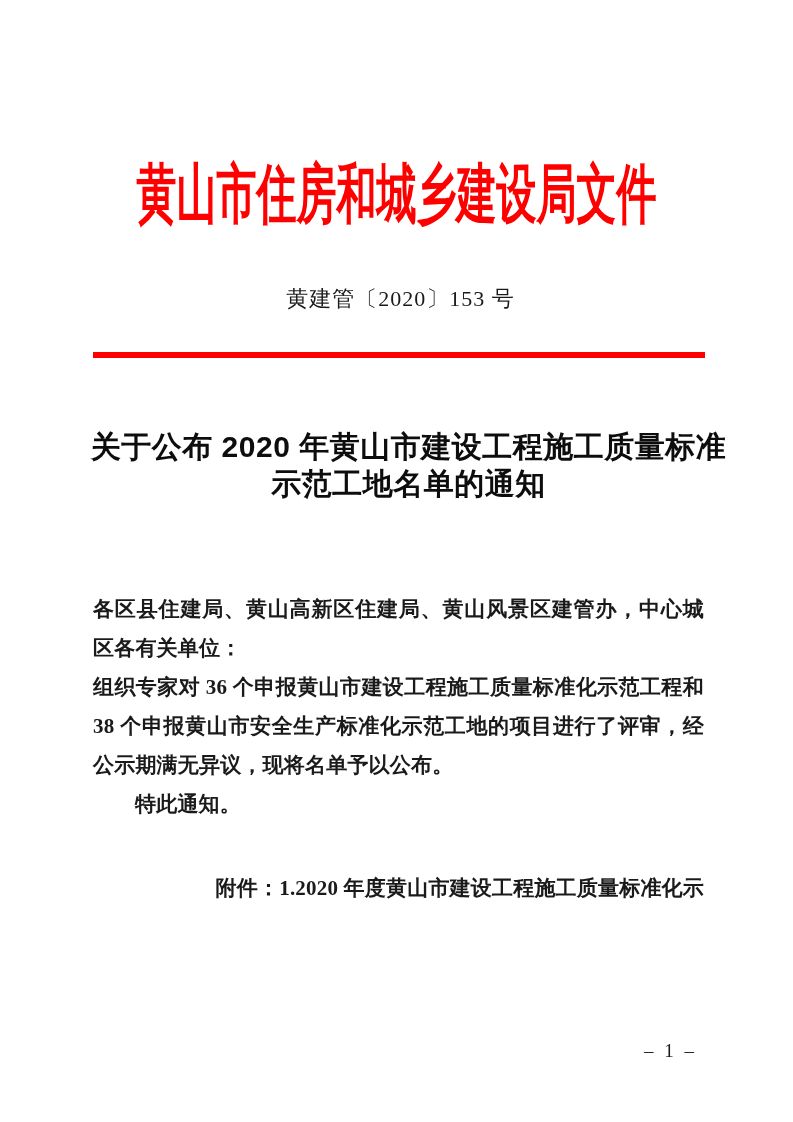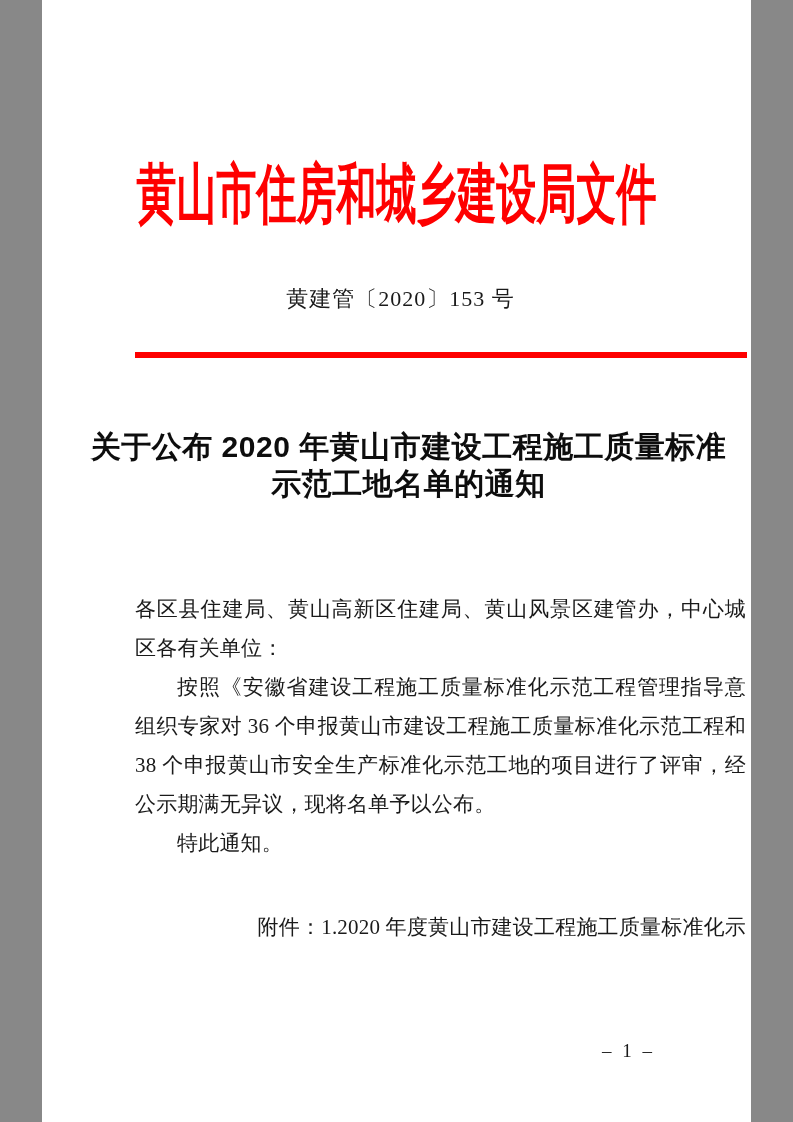--- a/index.html
+++ b/index.html
@@ -1,19 +1,19 @@
 <!DOCTYPE html>
 <html><head>
 <meta charset="utf-8">
 <style>
   * { margin: 0; padding: 0; box-sizing: border-box; }
   html, body { background: #888; }
   .page {
     position: relative;
-    width: 709px;
+    width: 793px;
     height: 1122px;
     margin: 0 auto;
     background: #ffffff;
     overflow: hidden;
     font-family: "Liberation Serif", "DejaVu Serif", serif;
     color: #1a1a1a;
   }
   .red-header {
     position: absolute;
     top: 150px;
@@ -64,20 +64,21 @@
     position: absolute;
     top: 590px;
     left: 93px;
     width: 611px;
     font-size: 21px;
     letter-spacing: 0.2px;
   }
   .bline {
     height: 39px;
     line-height: 39px;
+    font-weight: bold;
   }
   .bline.fill {
     text-align: justify;
     text-align-last: justify;
   }
   .bline.left {
     text-align: left;
   }
   .bline.indent {
     padding-left: 42px;
@@ -107,21 +108,20 @@
   <div class="red-line"></div>
 
   <div class="doc-title">
     <div>关于公布 2020 年黄山市建设工程施工质量标准</div>
     <div>示范工地名单的通知</div>
   </div>
 
   <div class="body-text">
     <div class="bline fill">各区县住建局、黄山高新区住建局、黄山风景区建管办，中心城</div>
     <div class="bline left">区各有关单位：</div>
-    <div class="bline fill indent">按照《安徽省建设工程施工质量标准化示范工程管理指导意</div>
     <div class="bline fill">组织专家对 36 个申报黄山市建设工程施工质量标准化示范工程和</div>
     <div class="bline fill">38 个申报黄山市安全生产标准化示范工地的项目进行了评审，经</div>
     <div class="bline left">公示期满无异议，现将名单予以公布。</div>
     <div class="bline left indent">特此通知。</div>
     <div class="bline left indent attachment">附件：1.2020 年度黄山市建设工程施工质量标准化示</div>
   </div>
 
   <div class="page-number">– 1 –</div>
 
 </div>

